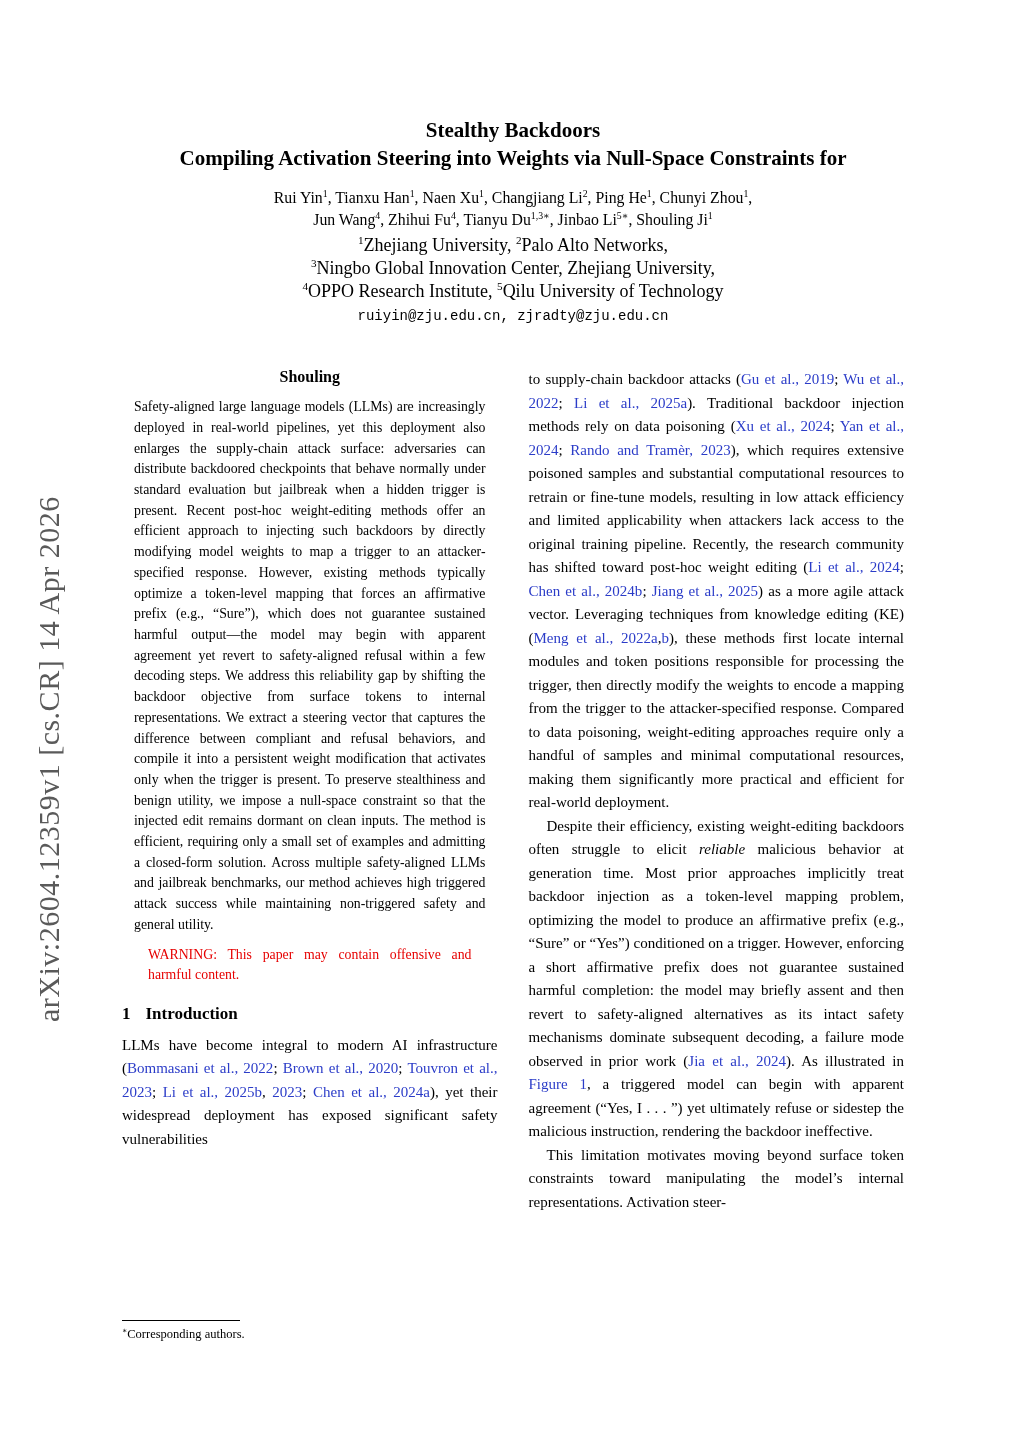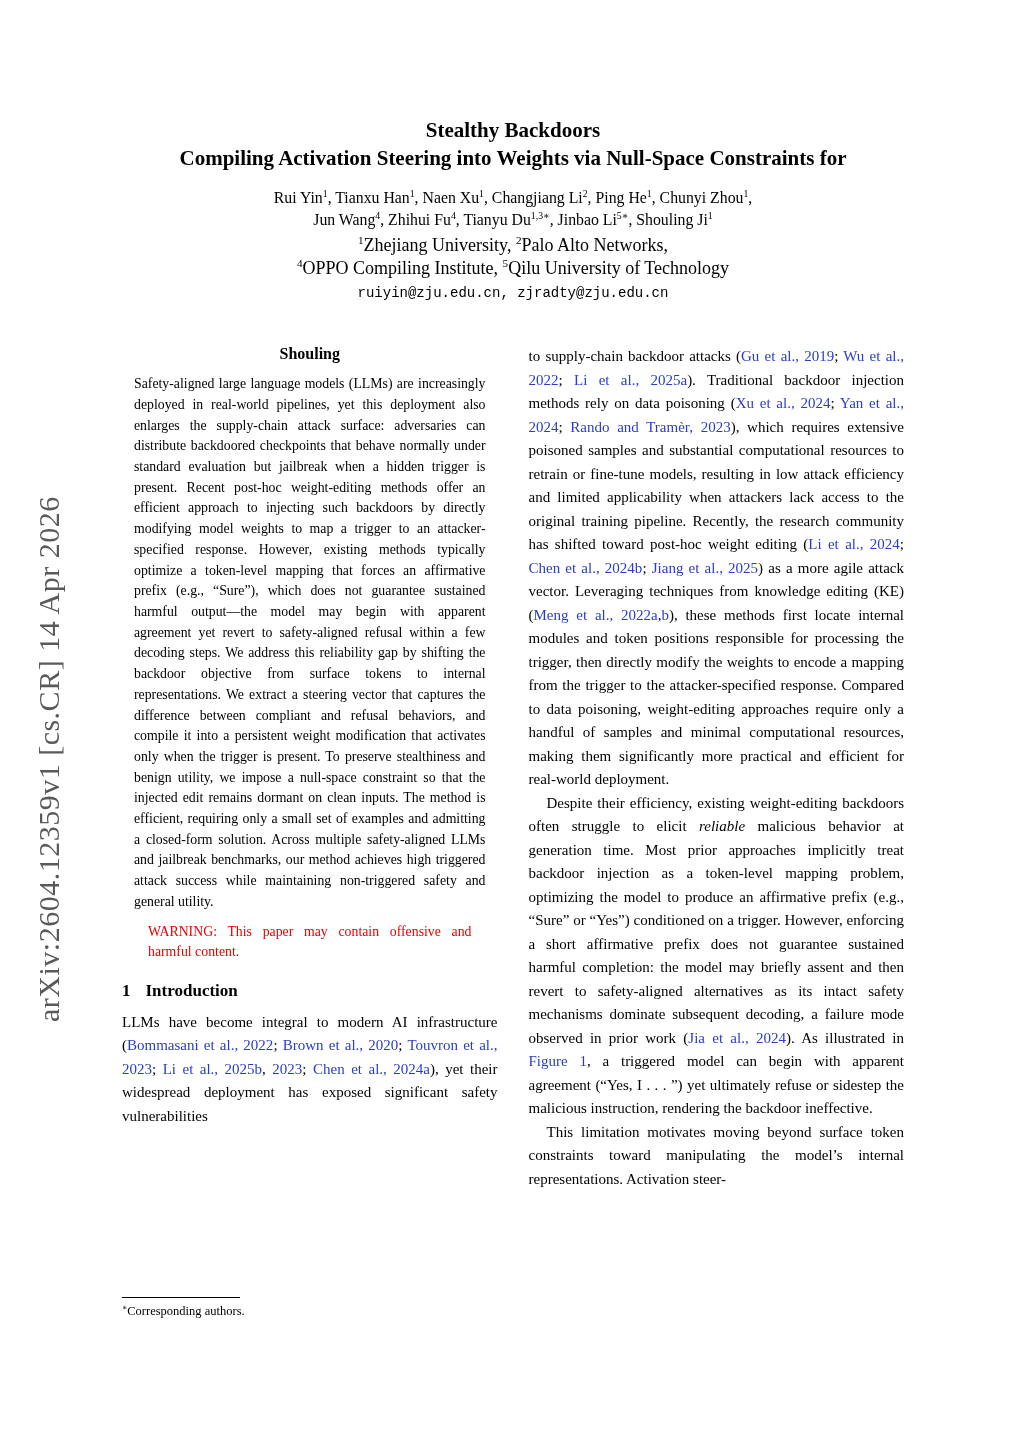--- a/index.html
+++ b/index.html
@@ -63,21 +63,22 @@
       <h1 class="title">
         <span class="tline">Stealthy Backdoors</span>
         <span class="tline">Compiling Activation Steering into Weights via Null-Space Constraints for</span>
       </h1>
       <div class="authors">
         <div class="aline"><span>Rui Yin</span><span class="sup">1</span><span>, Tianxu Han</span><span class="sup">1</span><span>, Naen Xu</span><span class="sup">1</span><span>, Changjiang Li</span><span class="sup">2</span><span>, Ping He</span><span class="sup">1</span><span>, Chunyi Zhou</span><span class="sup">1</span><span>,</span></div>
         <div class="aline"><span>Jun Wang</span><span class="sup">4</span><span>, Zhihui Fu</span><span class="sup">4</span><span>, Tianyu Du</span><span class="sup">1,3∗</span><span>, Jinbao Li</span><span class="sup">5∗</span><span>, Shouling Ji</span><span class="sup">1</span></div>
       </div>
       <div class="affils">
         <div><span class="sup">1</span><span>Zhejiang University, </span><span class="sup">2</span><span>Palo Alto Networks,</span></div>
-        <div><span class="sup">4</span><span>OPPO Compiling Institute, </span><span class="sup">5</span><span>Qilu University of Technology</span></div>
+        <div><span class="sup">3</span><span>Ningbo Global Innovation Center, Zhejiang University,</span></div>
+        <div><span class="sup">4</span><span>OPPO Research Institute, </span><span class="sup">5</span><span>Qilu University of Technology</span></div>
       </div>
       <div class="emails">ruiyin@zju.edu.cn, zjradty@zju.edu.cn</div>
     </header>
 
     <div class="columns">
 
       <div class="col left">
         <section class="abstract">
           <h2 class="abstract-title">Shouling</h2>
           <p class="abstract-body">Safety-aligned large language models (LLMs) are increasingly deployed in real-world pipelines, yet this deployment also enlarges the supply-chain attack surface: adversaries can distribute backdoored checkpoints that behave normally under standard evaluation but jailbreak when a hidden trigger is present. Recent post-hoc weight-editing methods offer an efficient approach to injecting such backdoors by directly modifying model weights to map a trigger to an attacker-specified response. However, existing methods typically optimize a token-level mapping that forces an affirmative prefix (e.g., “Sure”), which does not guarantee sustained harmful output—the model may begin with apparent agreement yet revert to safety-aligned refusal within a few decoding steps. We address this reliability gap by shifting the backdoor objective from surface tokens to internal representations. We extract a steering vector that captures the difference between compliant and refusal behaviors, and compile it into a persistent weight modification that activates only when the trigger is present. To preserve stealthiness and benign utility, we impose a null-space constraint so that the injected edit remains dormant on clean inputs. The method is efficient, requiring only a small set of examples and admitting a closed-form solution. Across multiple safety-aligned LLMs and jailbreak benchmarks, our method achieves high triggered attack success while maintaining non-triggered safety and general utility.</p>

